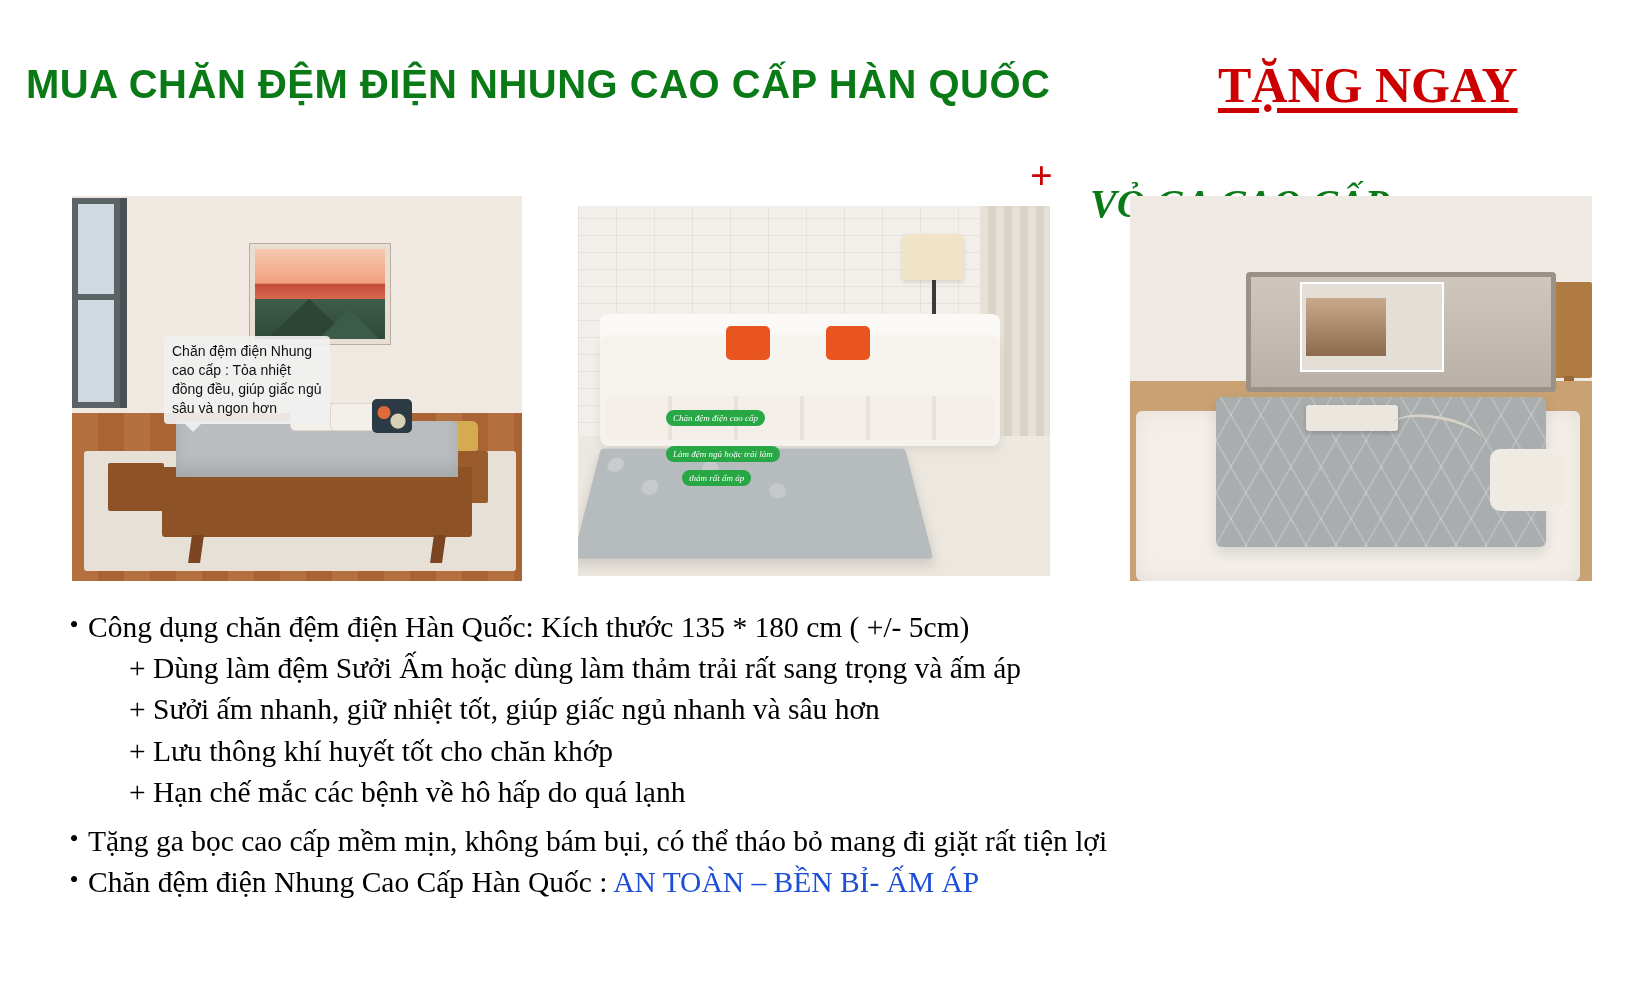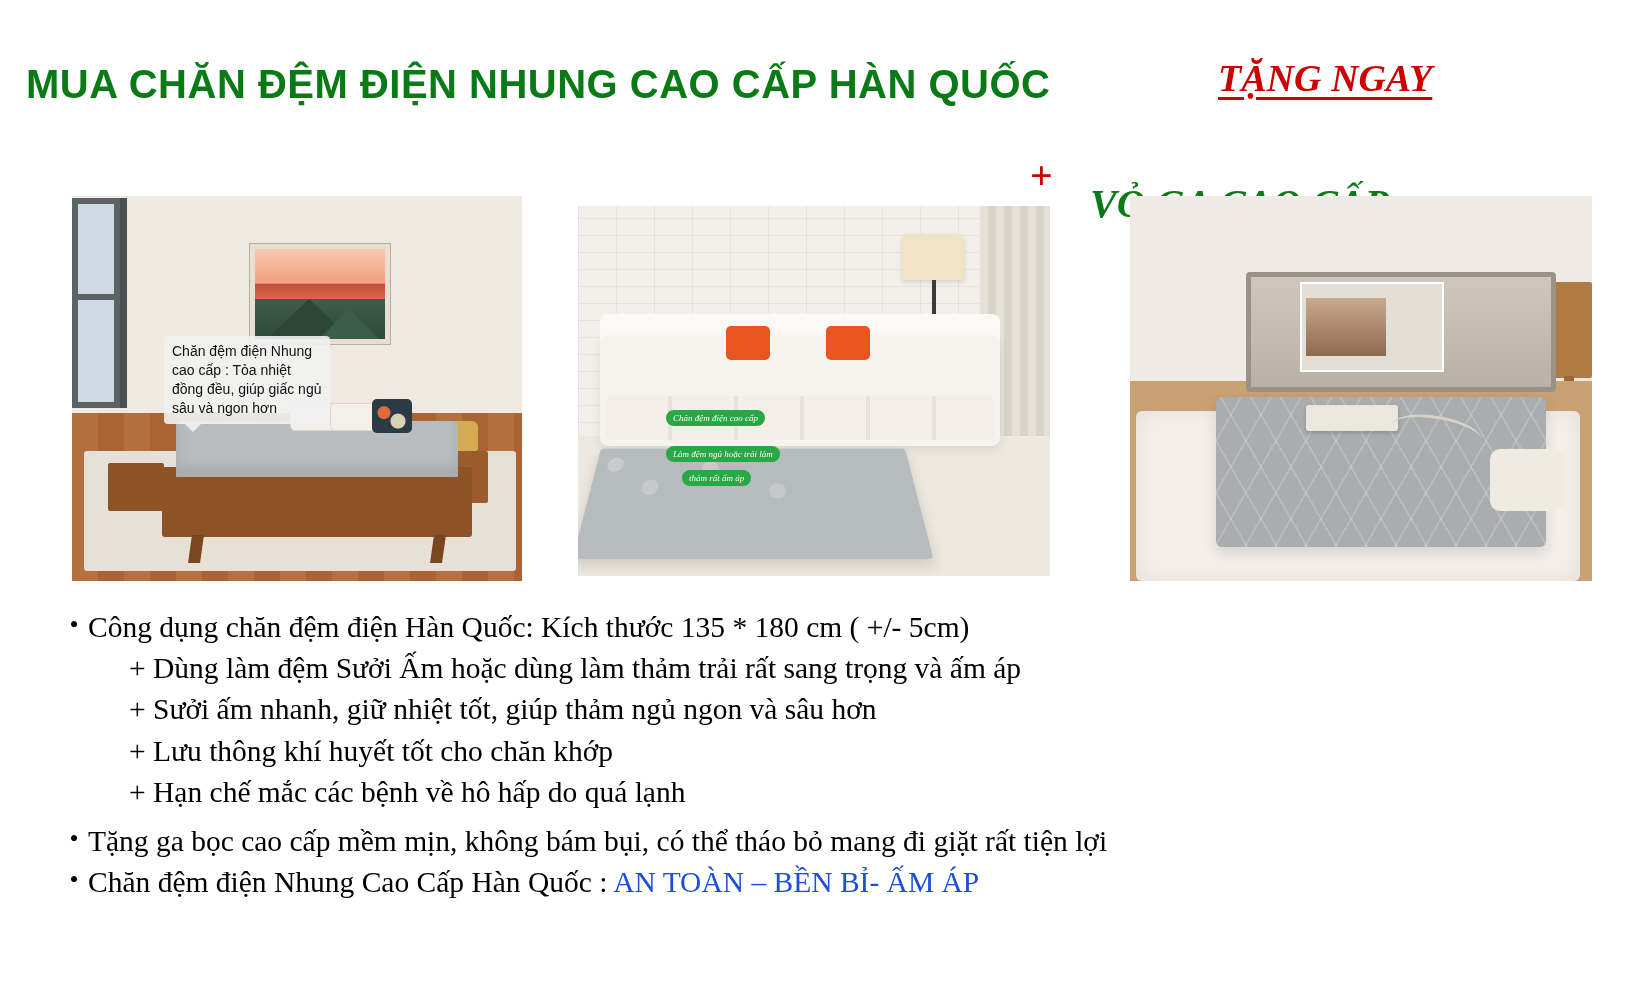--- a/index.html
+++ b/index.html
@@ -33,22 +33,21 @@
     letter-spacing: 0.5px;
     color: #0a7a16;
     white-space: nowrap;
   }
   .title-gift {
     position: absolute;
     left: 1218px;
     top: 26px;
     font-family: "Liberation Serif", serif;
     font-weight: bold;
-    font-style: italic;
-    font-size: 38px;
+    font-size: 50px;
     color: #cc0000;
     text-decoration: underline;
     text-underline-offset: 6px;
     white-space: nowrap;
   }
   .title-plus {
     position: absolute;
     left: 1030px;
     top: 122px;
     font-family: "Liberation Serif", serif;
@@ -378,21 +377,21 @@
 </div>
 
 <div class="body-text">
 
   <div class="bullet-row">
     <div class="bullet-dot">•</div>
     <div class="bullet-text">Công dụng chăn đệm điện Hàn Quốc: Kích thước 135 * 180 cm ( +/- 5cm)</div>
   </div>
 
   <div class="sub-line">+ Dùng làm đệm  Sưởi Ấm hoặc dùng làm thảm trải rất sang trọng và ấm áp</div>
-  <div class="sub-line">+ Sưởi ấm nhanh, giữ nhiệt tốt,  giúp thảm ngủ ngon và sâu hơn</div>
+  <div class="sub-line">+ Sưởi ấm nhanh, giữ nhiệt tốt,  giúp giấc ngủ nhanh và sâu hơn</div>
   <div class="sub-line">+ Lưu thông khí huyết tốt cho chăn khớp</div>
   <div class="sub-line">+ Hạn chế mắc các bệnh về hô hấp do quá lạnh</div>
 
   <div class="bullet-row mt-9">
     <div class="bullet-dot">•</div>
     <div class="bullet-text">Tặng ga bọc cao cấp mềm mịn, không bám bụi, có thể tháo bỏ mang đi giặt rất tiện lợi</div>
   </div>
 
   <div class="bullet-row">
     <div class="bullet-dot">•</div>

